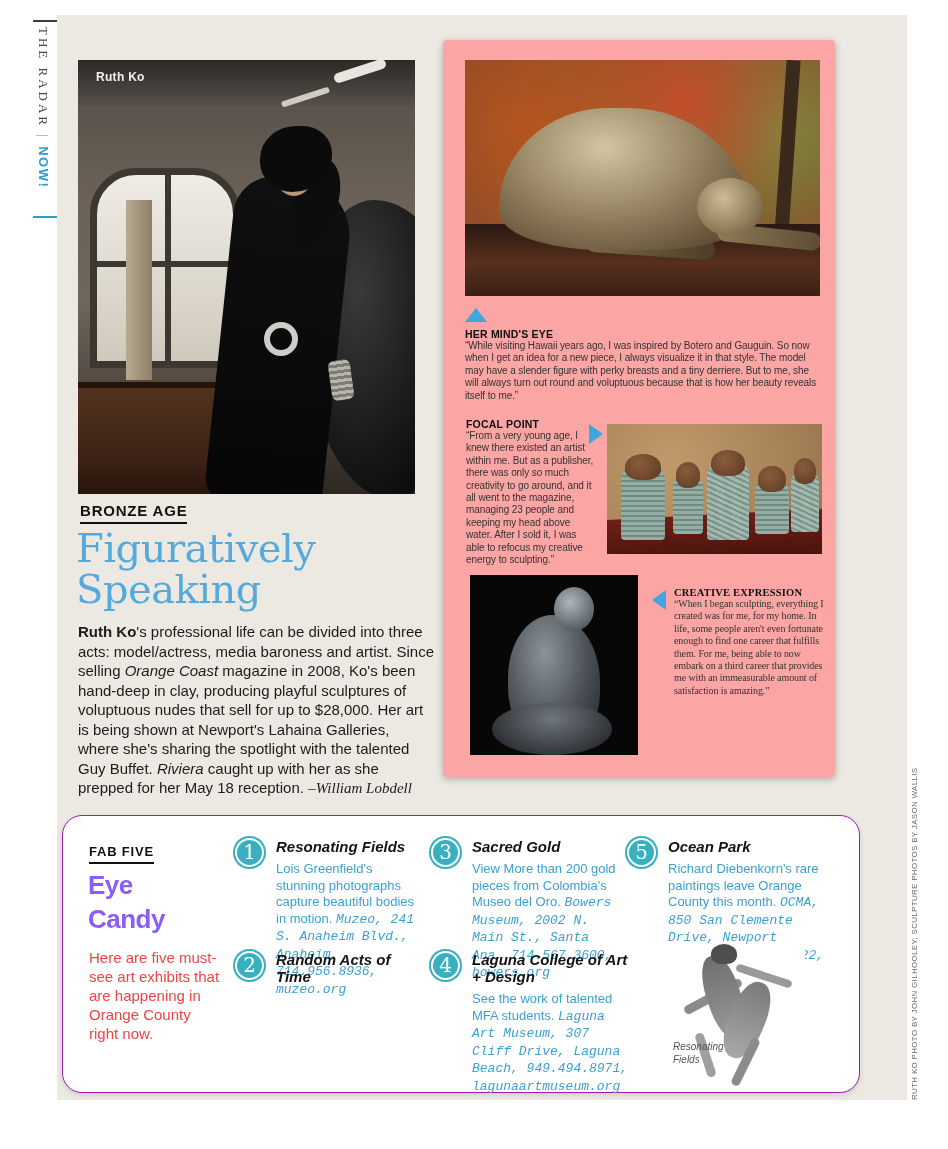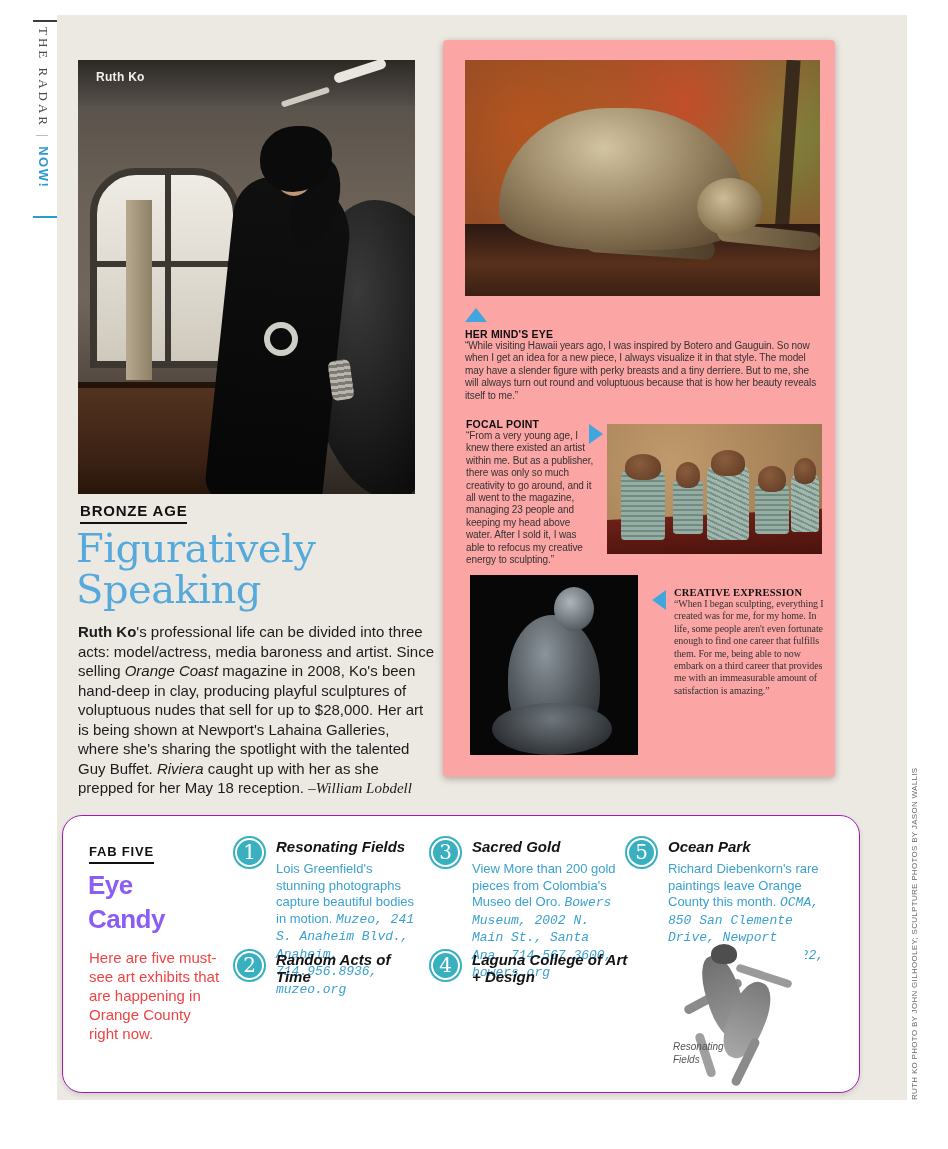--- a/index.html
+++ b/index.html
@@ -246,20 +246,21 @@
 
     <div class="num n3">3</div>
     <div class="fab-item i3">
       <h3>Sacred Gold</h3>
       <p><span>View More than 200 gold pieces from Colombia's Museo del Oro. </span><em>Bowers Museum, 2002 N. Main St., Santa Ana, 714.567.3600, bowers.org</em></p>
     </div>
 
     <div class="num n4">4</div>
     <div class="fab-item i4">
       <h3>Laguna College of Art + Design</h3>
+      <p><span>See the work of talented MFA students. </span><em>Laguna Art Museum, 307 Cliff Drive, Laguna Beach, 949.494.8971, lagunaartmuseum.org</em></p>
     </div>
 
     <div class="num n5">5</div>
     <div class="fab-item i5">
       <h3>Ocean Park</h3>
       <p><span>Richard Diebenkorn's rare paintings leave Orange County this month. </span><em>OCMA, 850 San Clemente Drive, Newport Beach, 949.759.1122, ocma.net</em></p>
     </div>
 
     <div class="dancers">
       <div class="d-limb1"></div>

